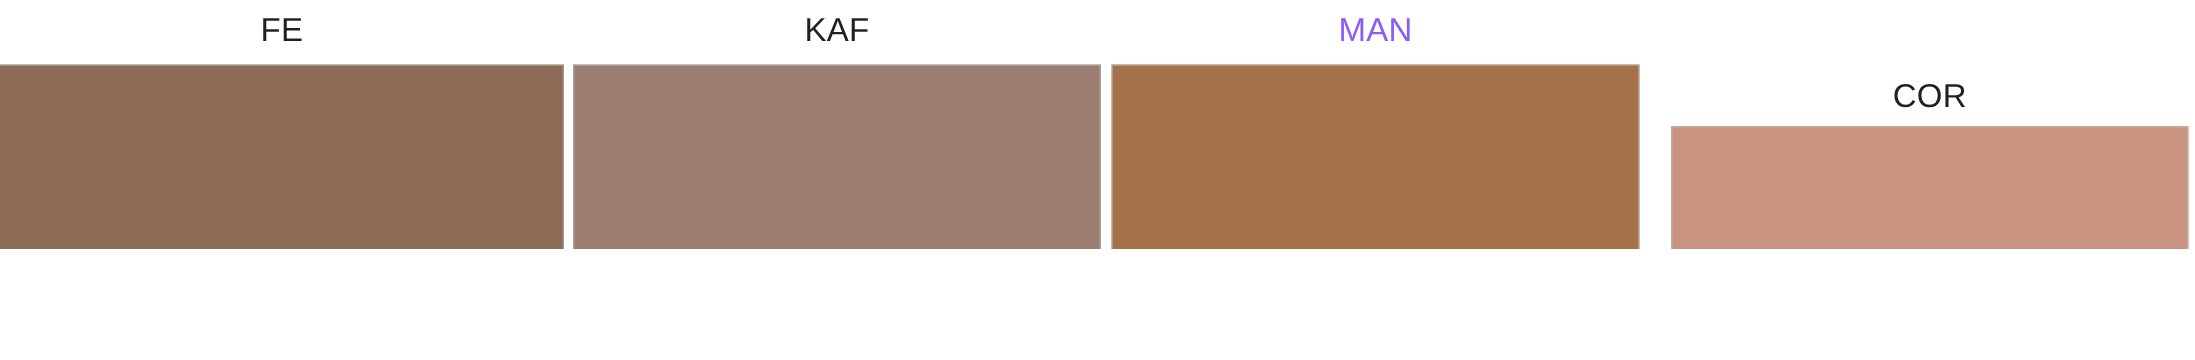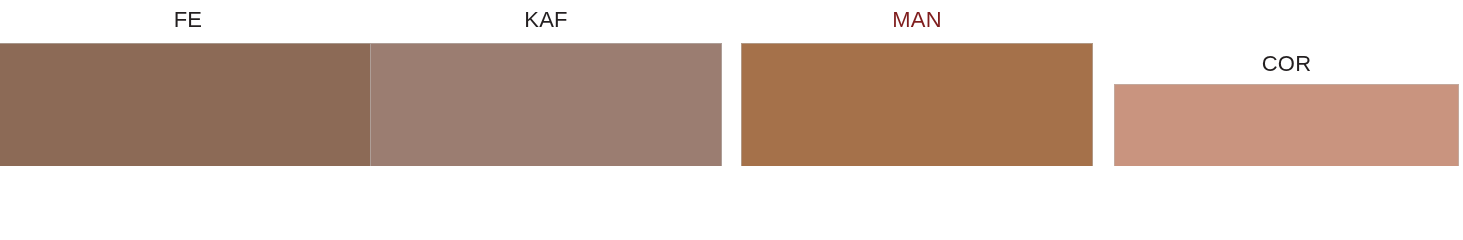--- a/index.html
+++ b/index.html
@@ -44,21 +44,21 @@
   .swatch-chip {
     width: 100%;
     height: 123px;
     box-sizing: border-box;
     border: 1px solid rgba(190, 185, 182, 0.55);
     border-bottom: none;
   }
 
   
   #cell-0 { left: 0px;    width: 376px; justify-content: space-between; }
-  #cell-1 { left: 370px;  width: 352px; }
+  #cell-1 { left: 382px;  width: 352px; }
   #cell-2 { left: 741px;  width: 352px; }
   #cell-3 { left: 1114px; width: 345px; }
 
   
   #cell-0 .swatch-chip { border-left: none; }
 </style>
 </head>
 <body>
 
 <div id="palette-figure" style="background-color: rgb(255, 255, 255);">
@@ -67,21 +67,21 @@
     <div class="swatch-label" style="color: rgb(35, 31, 32);">FE</div>
     <div class="swatch-chip" style="background-color: rgb(140, 106, 86);"></div>
   </div>
 
   <div class="swatch-cell" id="cell-1">
     <div class="swatch-label" style="color: rgb(35, 31, 32);">KAF</div>
     <div class="swatch-chip" style="background-color: rgb(155, 125, 113);"></div>
   </div>
 
   <div class="swatch-cell" id="cell-2">
-    <div class="swatch-label" style="color: #7f1d1d; text-align: center;">MAN</div>
+    <div class="swatch-label" style="color: #8b5cf6; text-align: center;">MAN</div>
     <div class="swatch-chip" style="background-color: rgb(165, 113, 74);"></div>
   </div>
 
   <div class="swatch-cell" id="cell-3">
     <div class="swatch-label" style="color: rgb(35, 31, 32); margin-top: 44px;">COR</div>
     <div class="swatch-chip" style="background-color: rgb(201, 148, 127);"></div>
   </div>
 
 </div>
 

